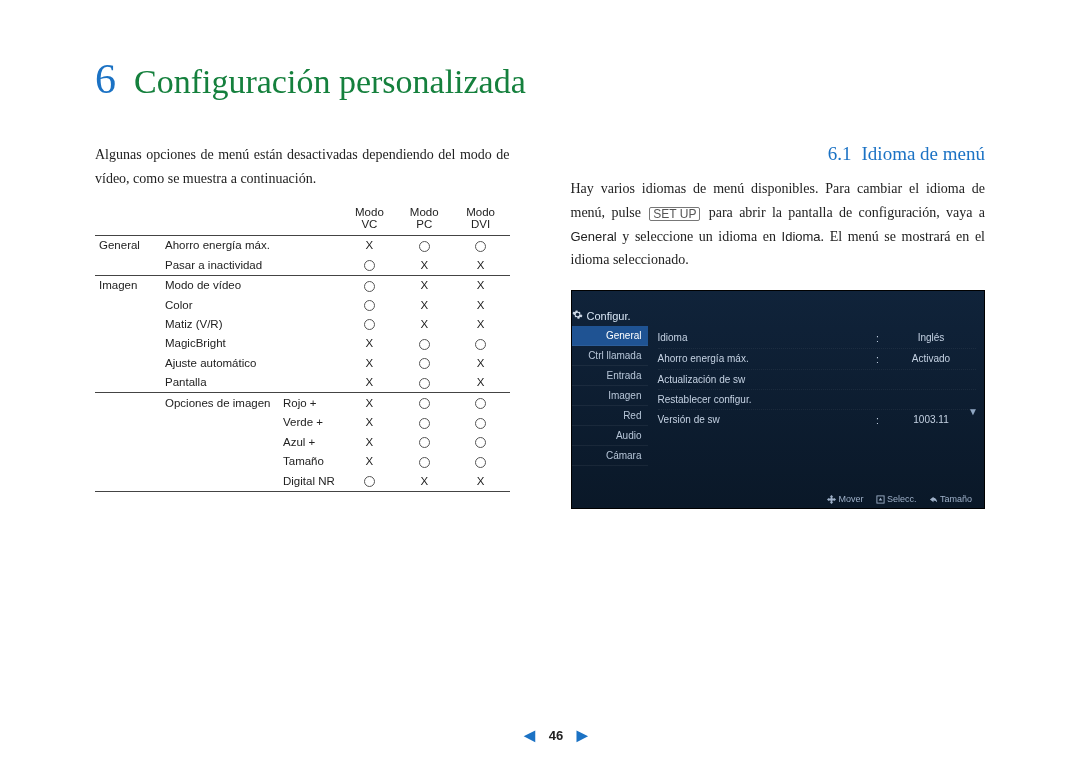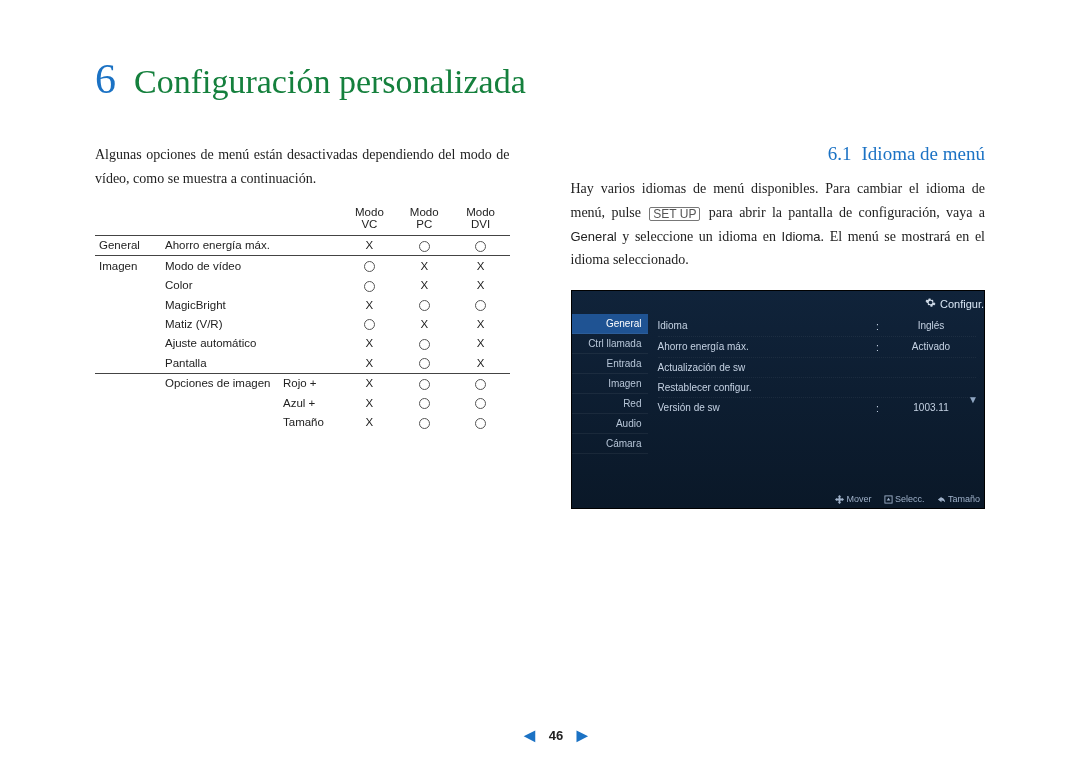--- a/index.html
+++ b/index.html
@@ -107,22 +107,22 @@
     aspect-ratio: 390/206;
     background: linear-gradient(#10233a, #0a1828);
     color: #cdd8e5;
     font-family: Arial, sans-serif;
     font-size: 10.5px;
     position: relative;
     border: 1px solid #000;
     box-sizing: border-box;
   }
   .osd-title {
-    text-align: right;
-    padding: 6px 0 4px 0;
+    text-align: left;
+    padding: 18px 0 4px 0;
     font-size: 11px;
     color: #d8e6f5;
   }
   .osd-gear {
     display: inline-block;
     margin-right: 4px;
   }
   .osd-body { display: flex; height: calc(100% - 48px); }
   .osd-side { width: 76px; }
   .osd-side-item {
@@ -137,21 +137,21 @@
     color: #fff;
   }
   .osd-main { flex: 1; padding: 2px 8px 0 10px; position: relative; }
   .osd-row { display: flex; padding: 4px 0; border-bottom: 1px dotted rgba(255,255,255,0.06); }
   .osd-row:last-child { border-bottom: none; }
   .osd-label { flex: 1; font-size: 10px; color: #c5d2e3; text-align: left; }
   .osd-val { width: 90px; font-size: 10px; color: #c5d2e3; text-align: center; }
   .osd-colon { width: 10px; text-align: left; color: #c5d2e3; }
   .osd-foot {
     position: absolute;
-    bottom: 4px; right: 4px;
+    bottom: 4px; right: 12px;
     display: flex; gap: 12px;
     font-size: 9px; color: #9fb1c9;
   }
   .osd-arrow {
     position: absolute;
     right: 6px; top: 50%;
     transform: translateY(-50%);
     color: #8fa6c2;
     font-size: 10px;
   }
@@ -195,51 +195,59 @@
         </thead>
         <tbody id="table-body">
             <tr>
               <td>General</td>
               <td>Ahorro energía máx.</td>
               <td></td>
               <td class="c">X</td>
               <td class="c"><span class="circ"></span></td>
               <td class="c"><span class="circ"></span></td>
             </tr>
+            <tr>
+              <td></td>
+              <td>Pasar a inactividad</td>
+              <td></td>
+              <td class="c"><span class="circ"></span></td>
+              <td class="c">X</td>
+              <td class="c">X</td>
+            </tr>
             <tr class="sep">
               <td>Imagen</td>
               <td>Modo de vídeo</td>
               <td></td>
               <td class="c"><span class="circ"></span></td>
               <td class="c">X</td>
               <td class="c">X</td>
             </tr>
             <tr>
               <td></td>
               <td>Color</td>
               <td></td>
               <td class="c"><span class="circ"></span></td>
               <td class="c">X</td>
               <td class="c">X</td>
             </tr>
             <tr>
               <td></td>
+              <td>Matiz (V/R)</td>
+              <td></td>
+              <td class="c"><span class="circ"></span></td>
+              <td class="c">X</td>
+              <td class="c">X</td>
+            </tr>
+            <tr>
+              <td></td>
               <td>MagicBright</td>
               <td></td>
               <td class="c">X</td>
               <td class="c"><span class="circ"></span></td>
               <td class="c"><span class="circ"></span></td>
-            </tr>
-            <tr>
-              <td></td>
-              <td>Matiz (V/R)</td>
-              <td></td>
-              <td class="c"><span class="circ"></span></td>
-              <td class="c">X</td>
-              <td class="c">X</td>
             </tr>
             <tr>
               <td></td>
               <td>Ajuste automático</td>
               <td></td>
               <td class="c">X</td>
               <td class="c"><span class="circ"></span></td>
               <td class="c">X</td>
             </tr>
             <tr>
@@ -254,32 +262,48 @@
               <td></td>
               <td>Opciones de imagen</td>
               <td>Rojo +</td>
               <td class="c">X</td>
               <td class="c"><span class="circ"></span></td>
               <td class="c"><span class="circ"></span></td>
             </tr>
             <tr>
               <td></td>
               <td></td>
+              <td>Verde +</td>
+              <td class="c">X</td>
+              <td class="c"><span class="circ"></span></td>
+              <td class="c"><span class="circ"></span></td>
+            </tr>
+            <tr>
+              <td></td>
+              <td></td>
               <td>Azul +</td>
               <td class="c">X</td>
               <td class="c"><span class="circ"></span></td>
               <td class="c"><span class="circ"></span></td>
             </tr>
             <tr>
               <td></td>
               <td></td>
               <td>Tamaño</td>
               <td class="c">X</td>
               <td class="c"><span class="circ"></span></td>
               <td class="c"><span class="circ"></span></td>
+            </tr>
+            <tr class="last-row">
+              <td></td>
+              <td></td>
+              <td>Digital NR</td>
+              <td class="c"><span class="circ"></span></td>
+              <td class="c">X</td>
+              <td class="c">X</td>
             </tr>
           </tbody>
       </table>
     </div>
 
     <div class="col">
       <h2 class="section-head">
         <span class="section-num">6.1</span><span>Idioma de menú</span>
       </h2>
       <p class="para">

